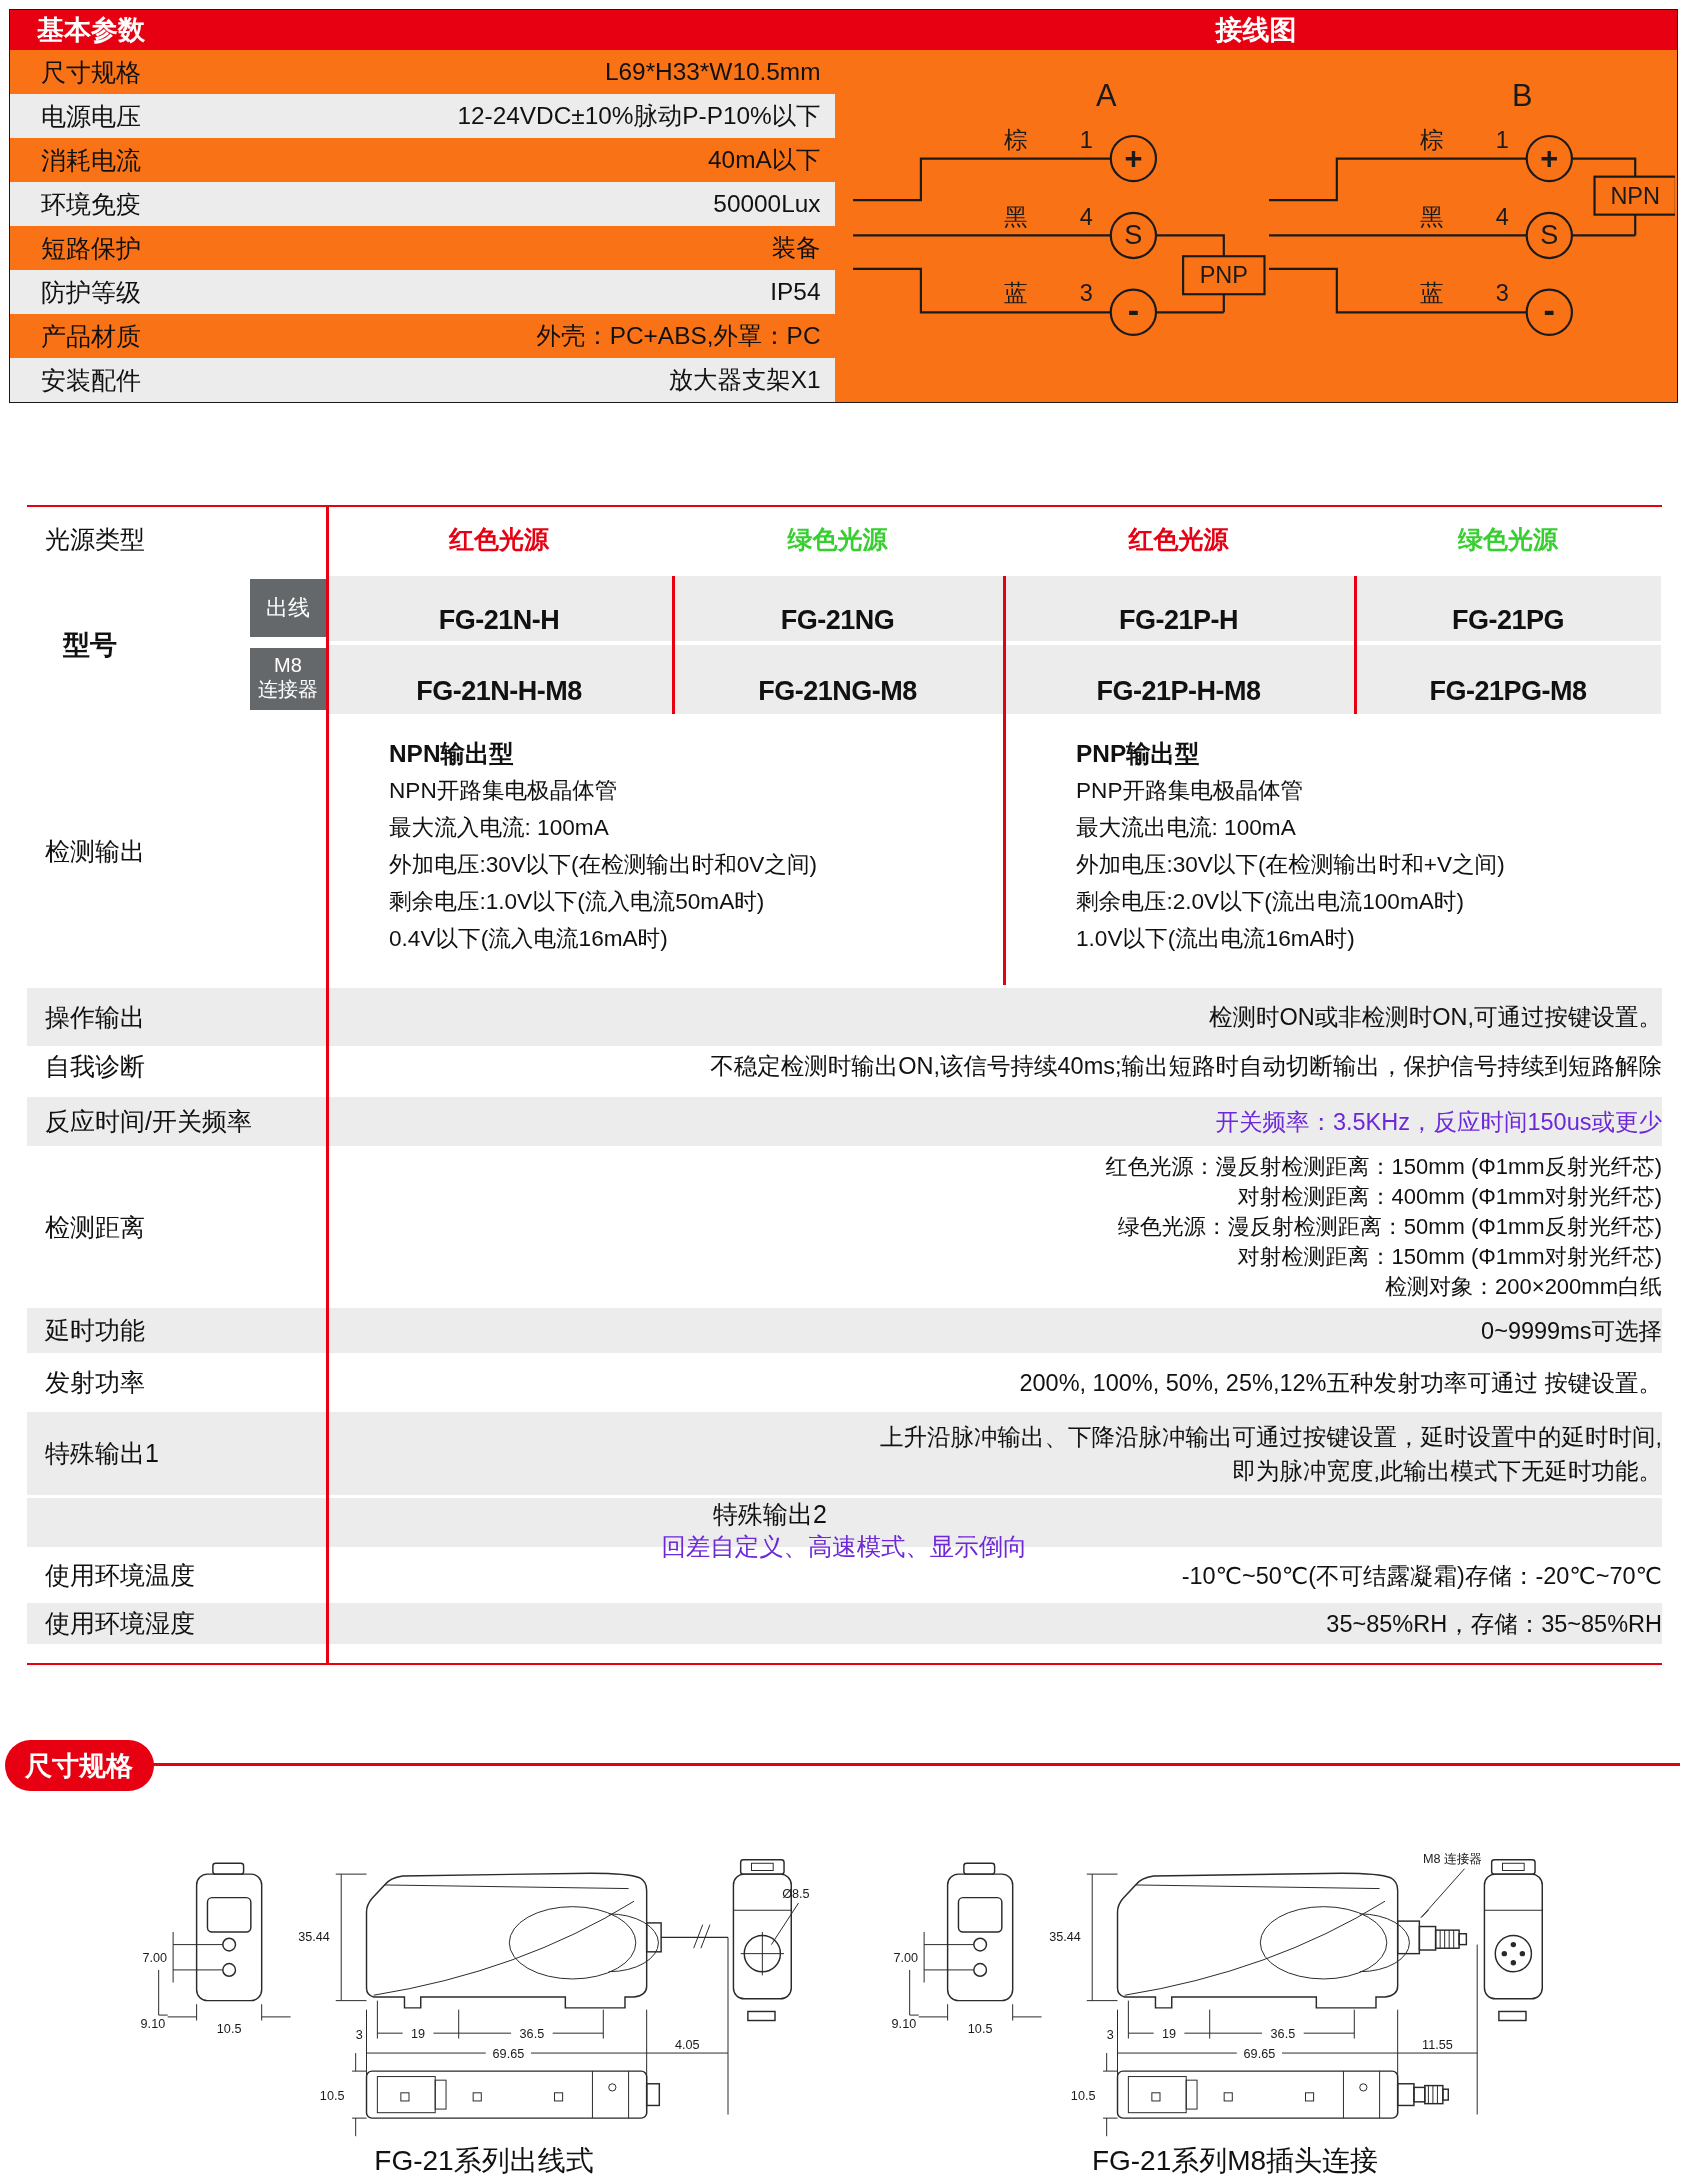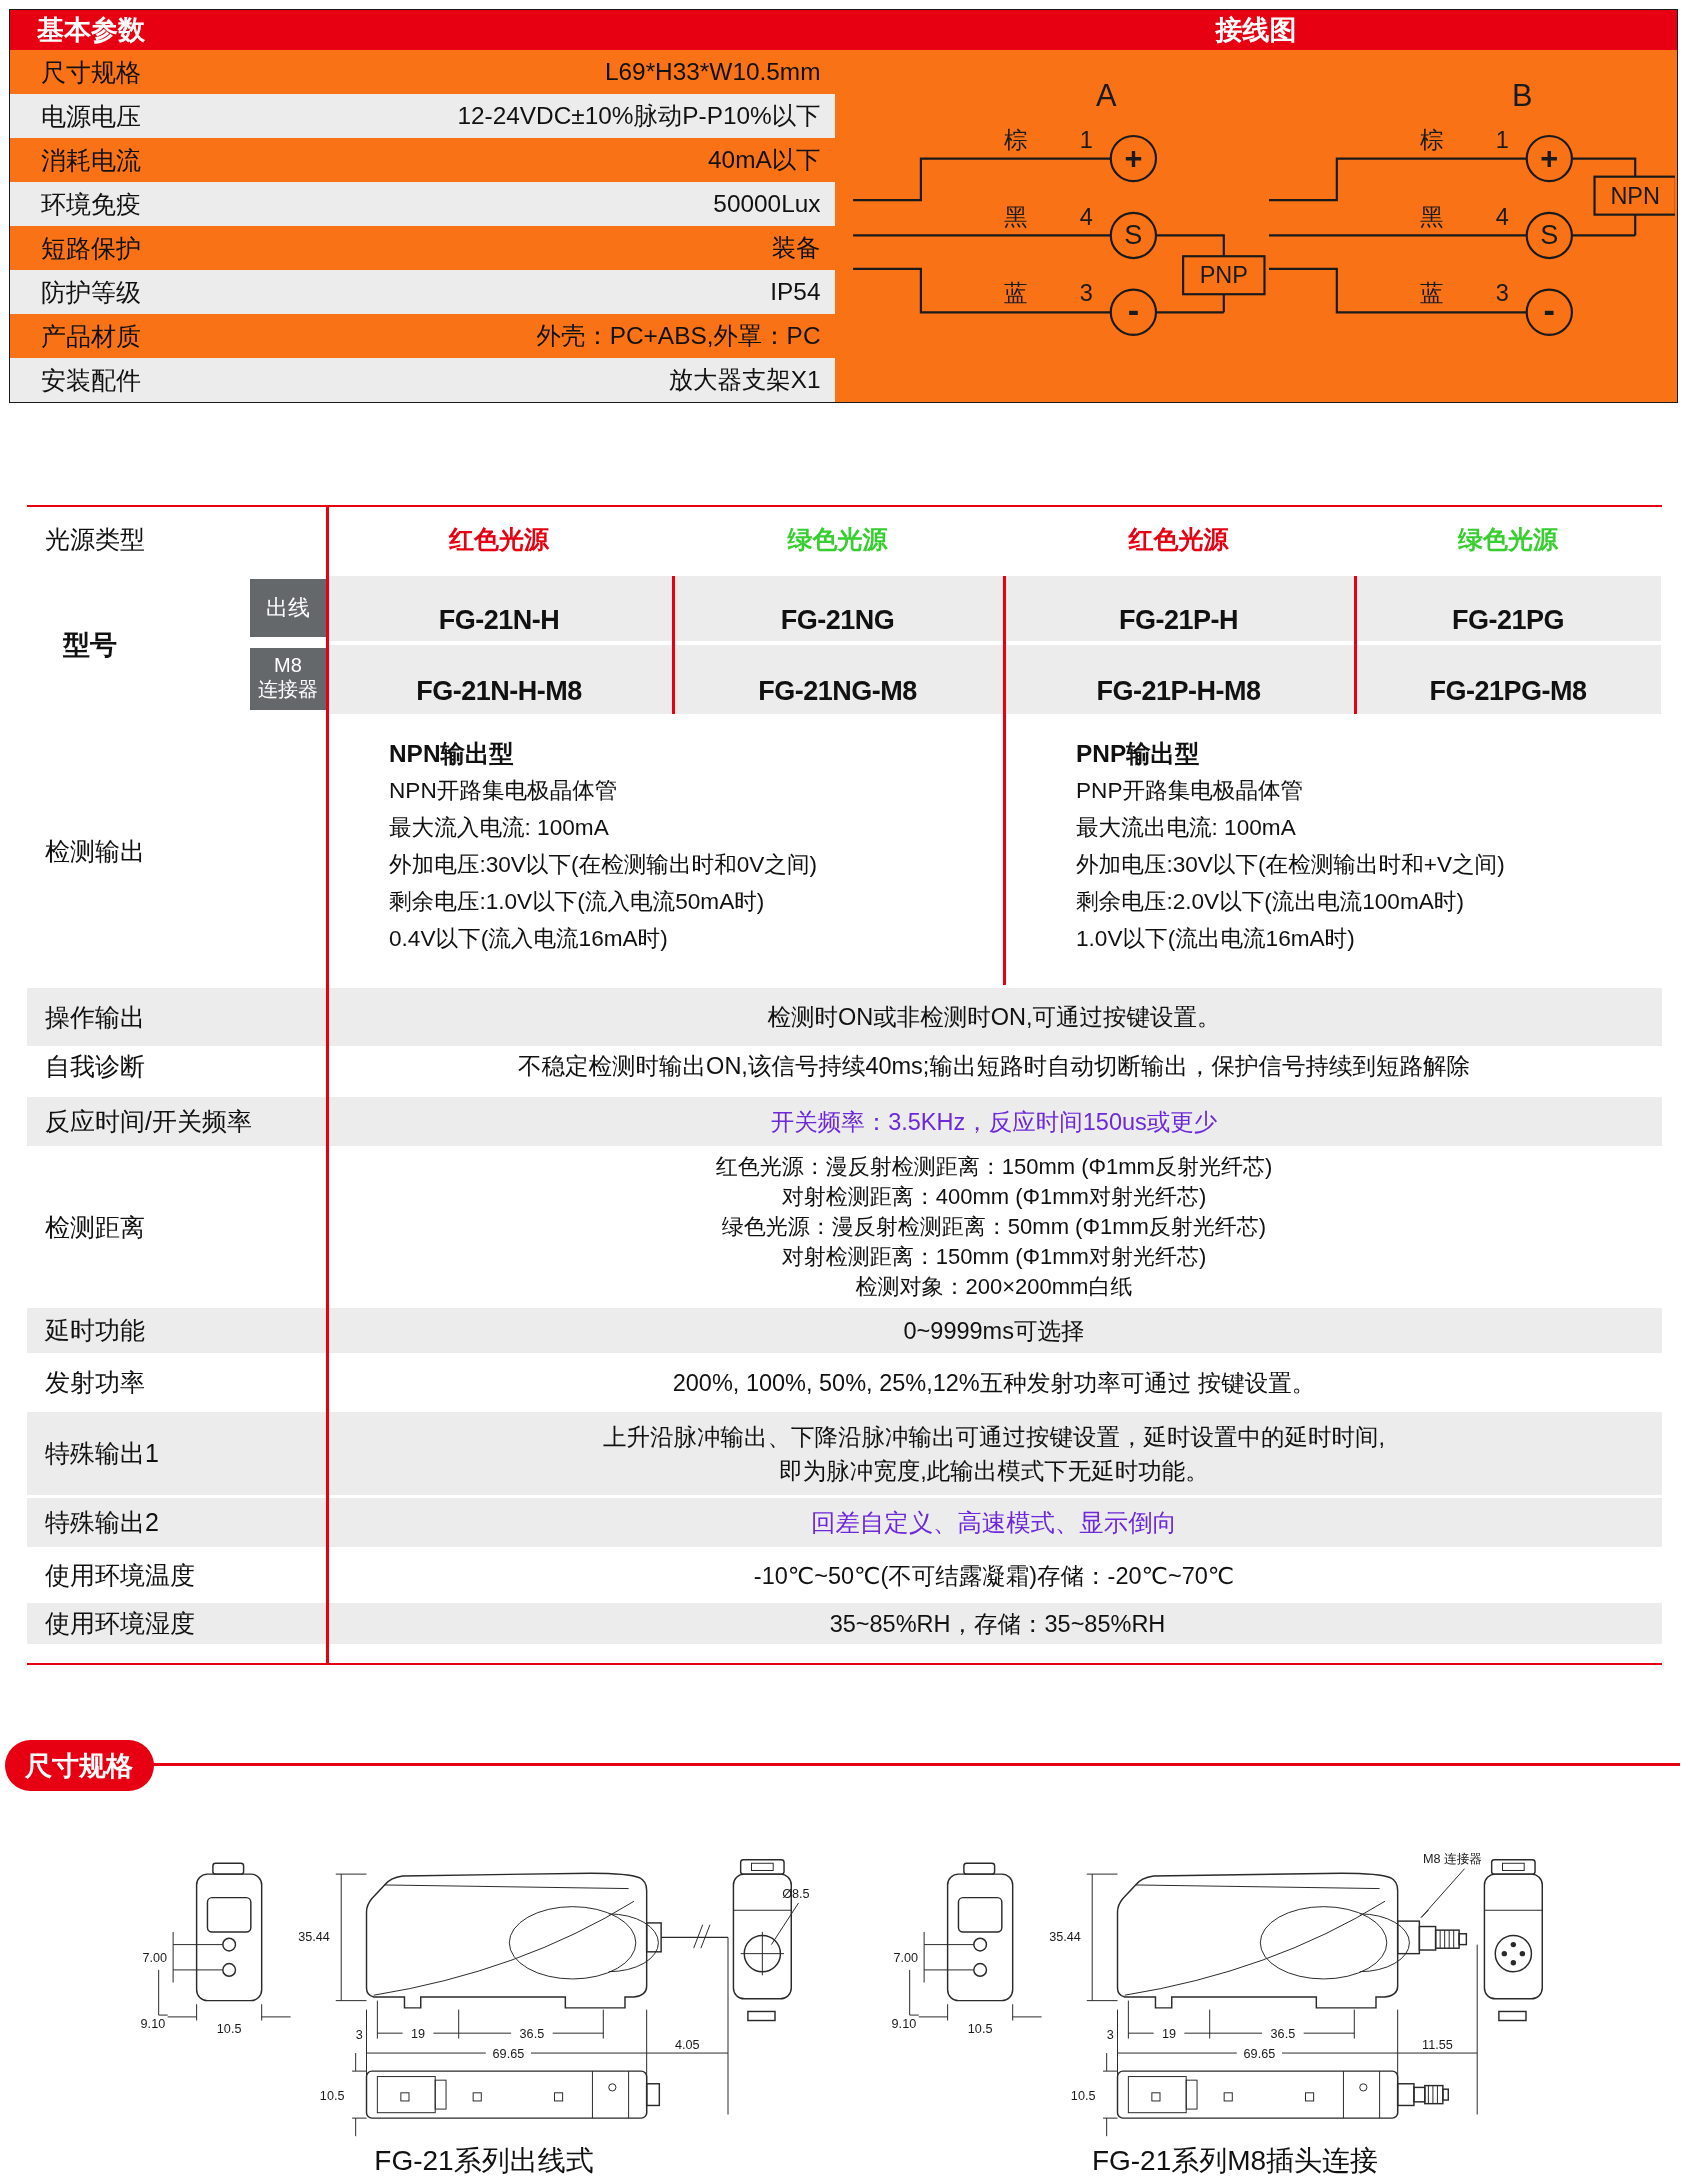--- a/index.html
+++ b/index.html
@@ -15,21 +15,21 @@
   .param-row{height:44px;display:flex;align-items:center;}
   .param-row:nth-child(even){background:#ececec;}
   .param-label{padding-left:31px;font-size:25px;}
   .param-value{margin-left:auto;padding-right:14.5px;font-size:24.4px;}
   .wiring-area{flex:1;position:relative;}
   
   .spec-table{position:absolute;left:27px;top:505px;width:1635px;height:1156px;border-top:2.7px solid #e60012;border-bottom:2.7px solid #e60012;box-sizing:content-box;}
   .trow{position:absolute;left:0;width:1635px;display:flex;align-items:center;box-sizing:border-box;}
   .gray{background:#ececec;}
   .tlabel{width:299px;padding-left:18px;box-sizing:border-box;font-size:25px;flex:none;}
-  .tvalue{flex:1;text-align:center;font-size:23.5px;}
+  .tvalue{flex:1;text-align:right;font-size:23.5px;}
   .red-text{color:#6d28d9;}
   .r1{top:0;height:65px;}
   .r-model1{top:69px;height:65px;left:299px;width:1335px;}
   .r-model2{top:138px;height:69px;left:299px;width:1335px;}
   .model-label-cell{position:absolute;left:0;top:69px;width:299px;height:138px;background:#fff;display:flex;align-items:center;}
   .model-label-cell .mlabel{padding-left:36px;font-size:27px;font-weight:bold;}
   .tag-box{position:absolute;background:#65686b;color:#fff;text-align:center;}
   .tag-wire{left:223px;top:72px;width:76px;height:58px;font-size:22px;line-height:58px;}
   .tag-m8{left:223px;top:141px;width:76px;height:62px;font-size:20px;line-height:23.5px;padding-top:6.3px;box-sizing:border-box;}
   .lscol{flex:none;text-align:center;font-weight:bold;font-size:25px;}
@@ -44,21 +44,21 @@
   .det-title{font-weight:bold;font-size:24.4px;}
   .r5{top:481px;height:58px;}
   .r6{top:532px;height:54px;}
   .r7{top:590px;height:49px;}
   .r8{top:642px;height:156px;}
   .r8 .tvalue{font-size:22px;line-height:30px;}
   .r9{top:801px;height:45px;}
   .r10{top:850px;height:51px;}
   .r11{top:905px;height:83px;}
   .r11 .tvalue{line-height:34px;}
-  .r12{top:991px;height:49px;}
+  .r12{top:991px;height:49px;flex-direction:column;}
   .r12 .tvalue{font-size:24.4px;}
   .r13{top:1044px;height:49px;}
   .r14{top:1096px;height:41px;gap:7px;}
   .vline{position:absolute;width:2.7px;background:#e60012;}
   .vl-main{left:299px;top:0;height:1156px;}
   .vl-m1{left:645px;top:69px;height:138px;}
   .vl-m2{left:976px;top:69px;height:409px;}
   .vl-m3{left:1327px;top:69px;height:138px;}
   
   .dim-pill{position:absolute;left:4.5px;top:1740px;width:149px;height:51px;background:#e60012;border-radius:27px;color:#fff;font-size:27px;font-weight:bold;display:flex;align-items:center;justify-content:center;}

